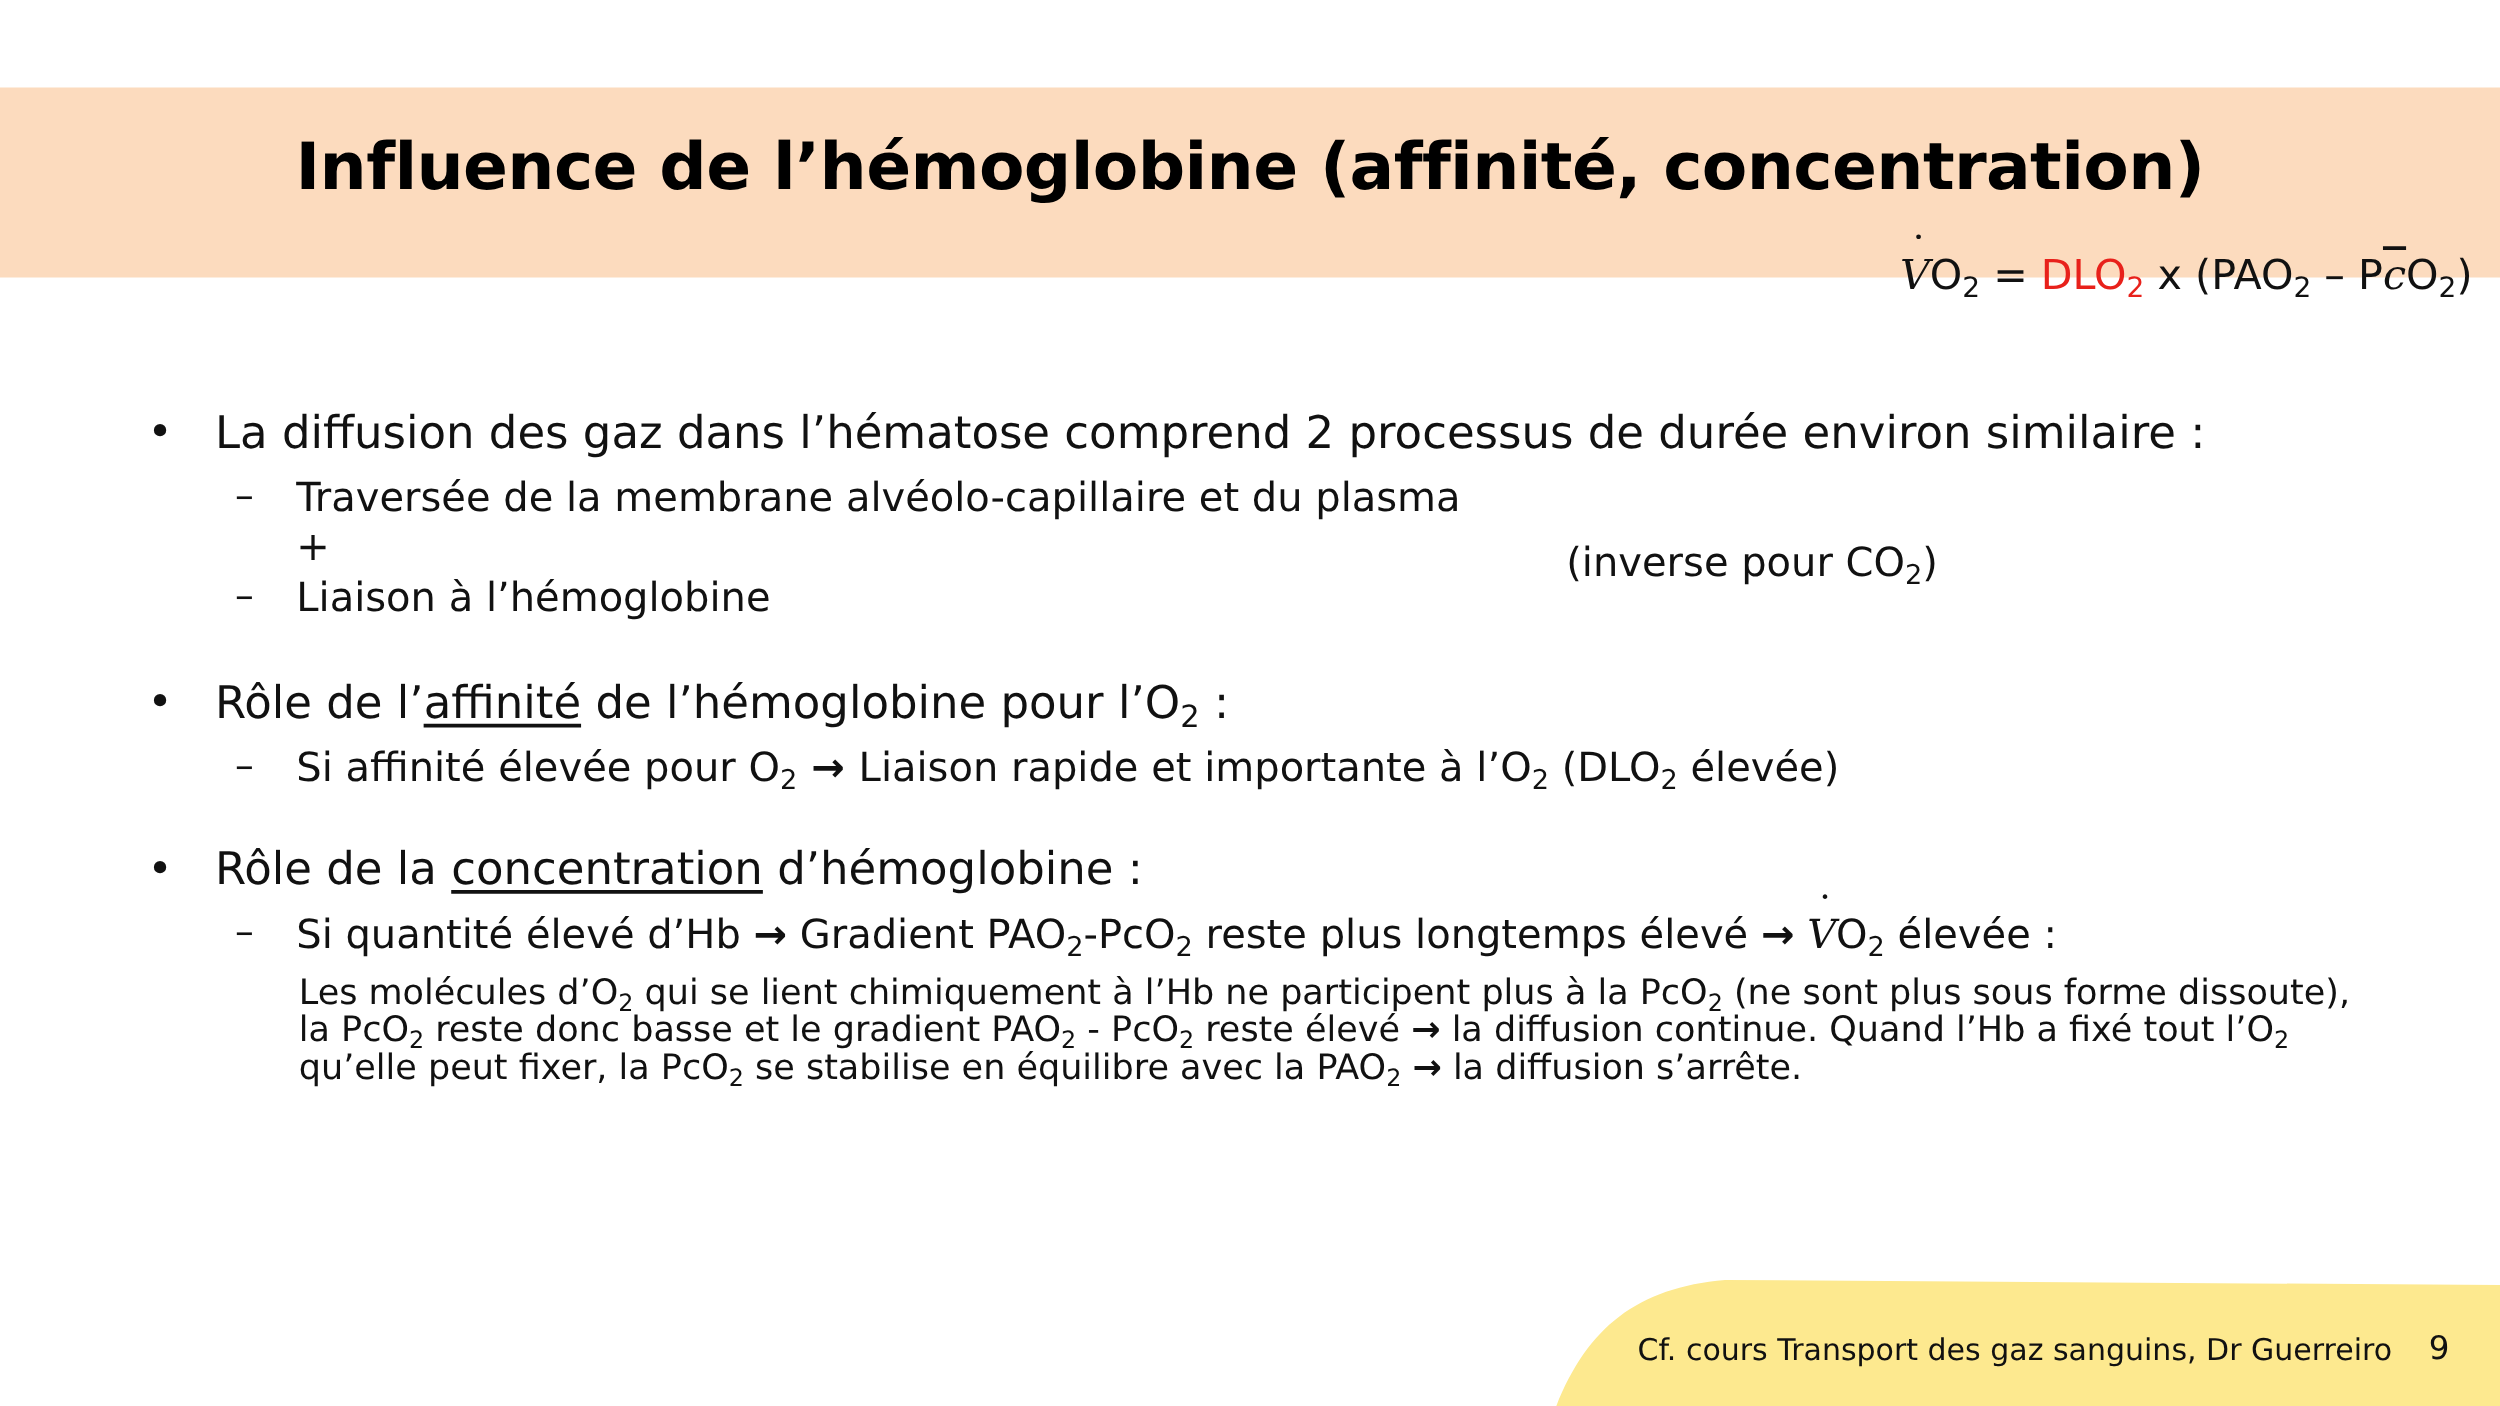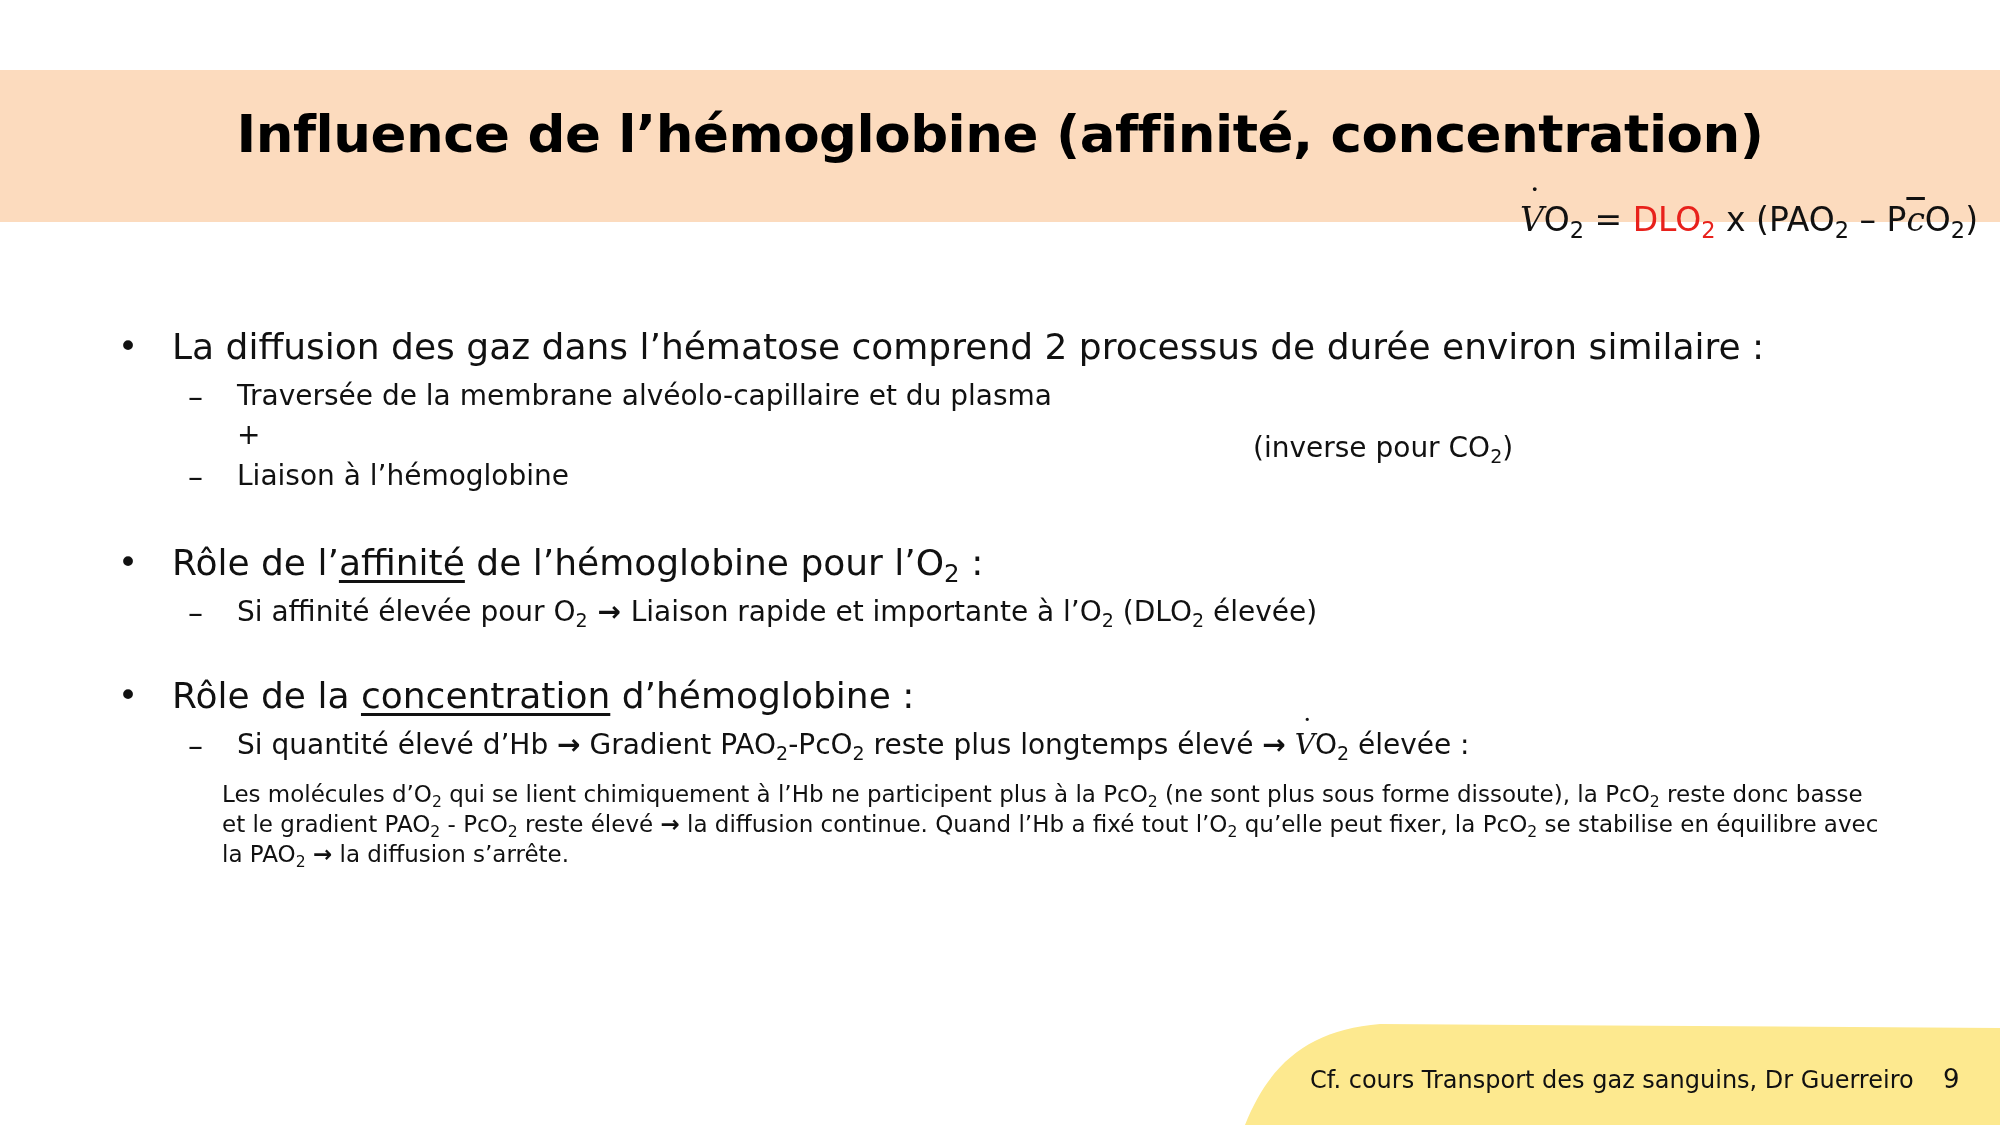--- a/index.html
+++ b/index.html
@@ -26,24 +26,24 @@
   }
   .formula .red { color: #E8211B; }
   .vdot { font-family: "DejaVu Serif", serif; font-style: italic; position: relative; }
   .vdot::after { content: "˙"; position: absolute; left: 0.2em; top: -0.55em; font-style: normal; }
   .cbar { font-family: "DejaVu Serif", serif; font-style: italic; text-decoration: overline; }
   sub { font-size: 0.68em; vertical-align: -0.3em; line-height: 0; }
 
   .content { position: absolute; left: 0; top: 0; width: 2000px; }
   .row { position: absolute; white-space: nowrap; }
   .l1 { font-size: 36px; left: 172px; }
-  .l2 { font-size: 28px; left: 237px; }
+  .l2 { font-size: 32px; left: 237px; }
   .bullet { position: absolute; left: 118px; font-size: 34px; }
   .dash { position: absolute; left: 188px; font-size: 30px; }
-  .small { font-size: 23px; left: 222px; line-height: 30px; white-space: normal; width: 1660px; }
+  .small { font-size: 28px; left: 239px; line-height: 30px; white-space: normal; width: 1660px; }
   .u { text-decoration: underline; text-underline-offset: 5px; }
   .arrow { font-weight: bold; }
 
   .footer-shape {
     position: absolute; left: 1240px; top: 1022px; width: 800px; height: 120px;
   }
   .footer-text {
     position: absolute; left: 1310px; top: 1066px; font-size: 24px; color: #111; white-space: nowrap;
   }
   .page-num {

